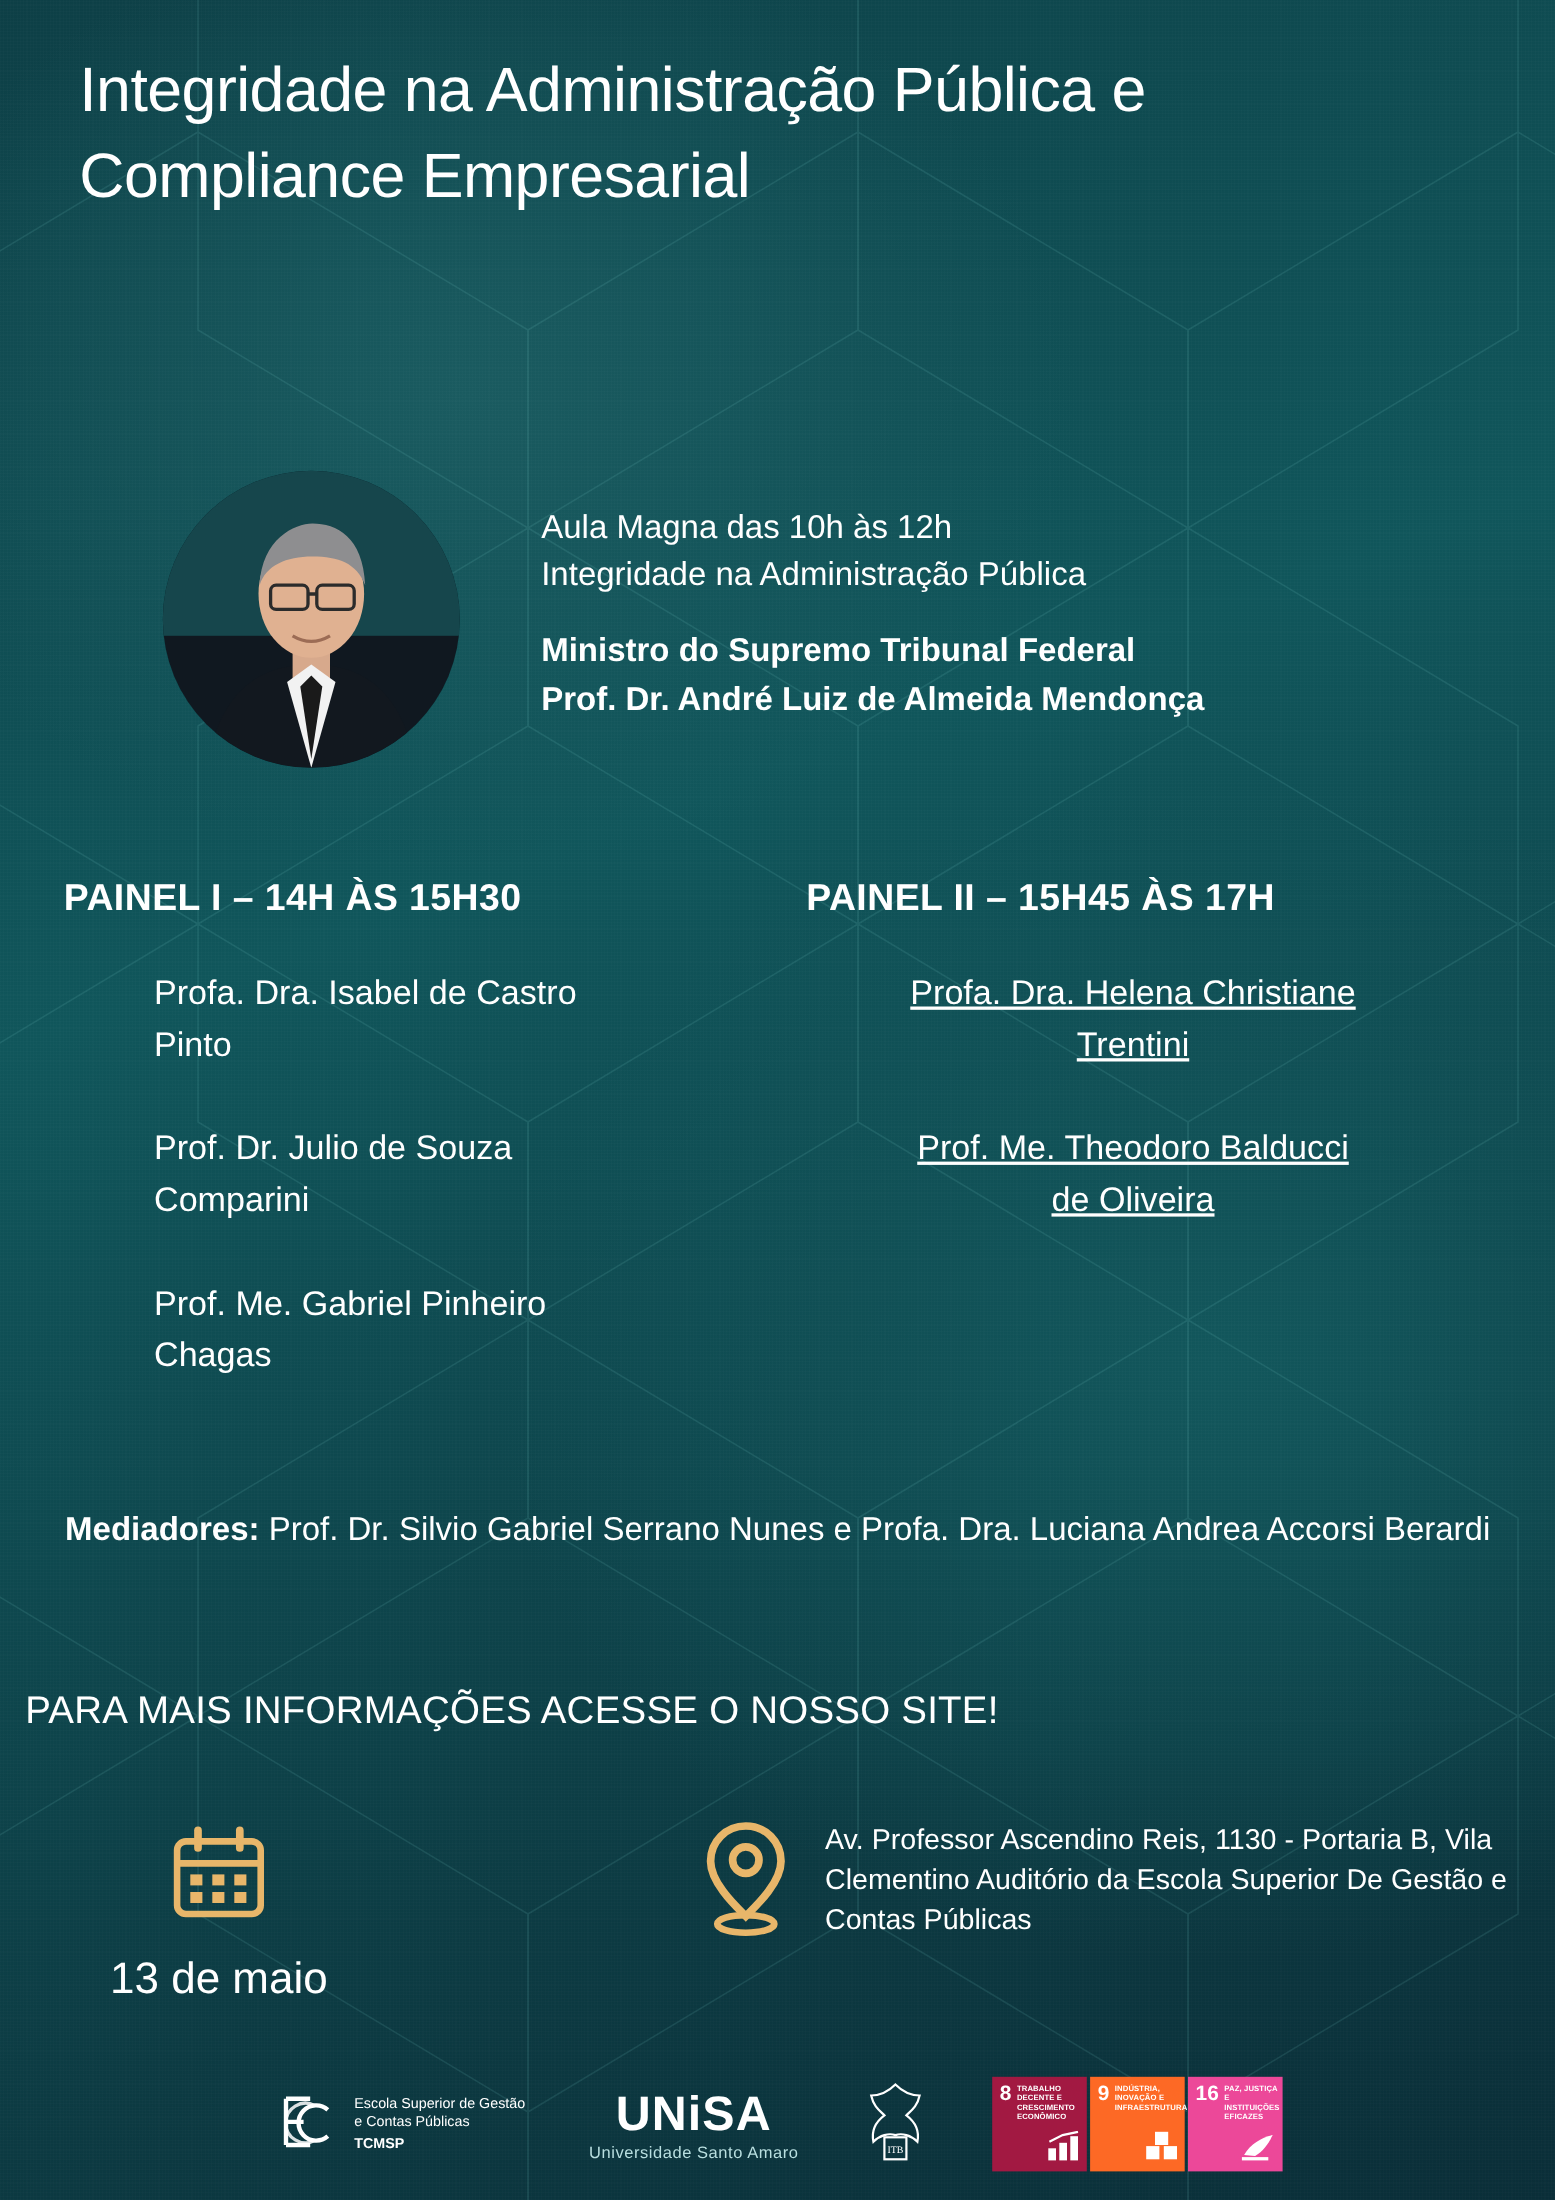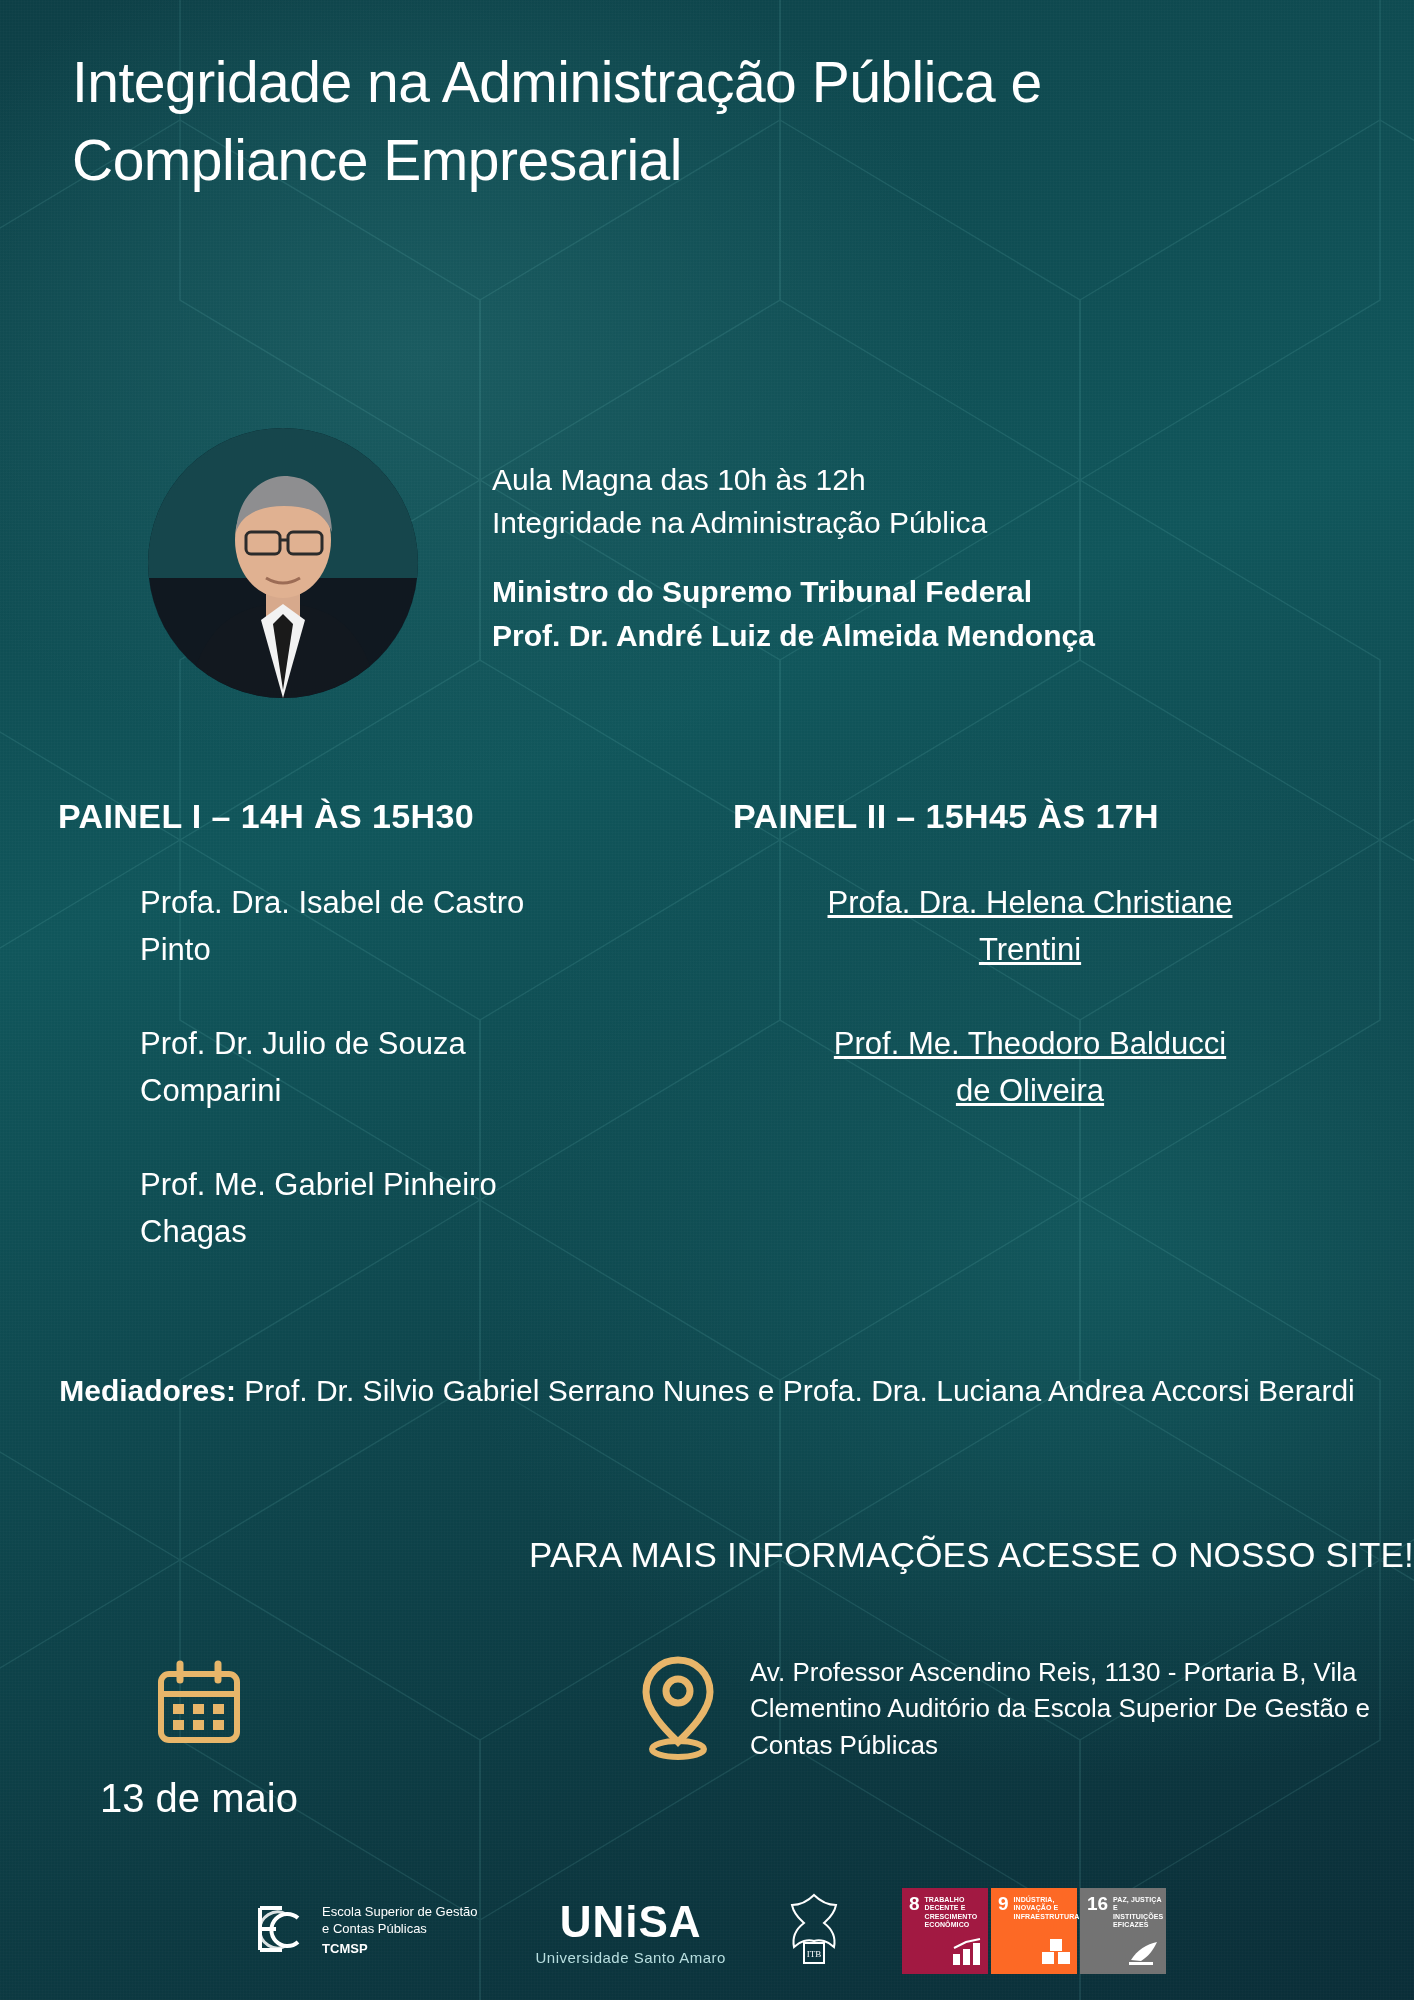--- a/index.html
+++ b/index.html
@@ -86,21 +86,21 @@
     left:0; top:1368px; width:100%;
     text-align:center;
     font-size:30px;
     line-height:1.5;
   }
   .mediators b { font-weight:700; }
 
   .site-line {
     position:absolute;
     left:0; top:1535px; width:100%;
-    text-align:right;
+    text-align:left;
     font-size:35px;
     letter-spacing:.2px;
     padding-left:23px;
   }
 
   .date-block {
     position:absolute;
     left:100px; top:1660px;
     display:flex; align-items:center; gap:26px;flex-direction:column;
   }
@@ -299,21 +299,21 @@
           <div class="lbl">INDÚSTRIA, INOVAÇÃO E INFRAESTRUTURA</div>
         </div>
         <span class="ico">
           <svg width="32" height="28" viewBox="0 0 32 28">
             <rect x="2" y="14" width="12" height="12" fill="#fff"></rect>
             <rect x="18" y="14" width="12" height="12" fill="#fff"></rect>
             <rect x="10" y="1" width="12" height="12" fill="#fff"></rect>
           </svg>
         </span>
       </div>
-      <div class="ods-box" style="background:#737373">
+      <div class="ods-box" style="background:#ec4899">
         <div class="ods-top">
           <div class="num">16</div>
           <div class="lbl">PAZ, JUSTIÇA E INSTITUIÇÕES EFICAZES</div>
         </div>
         <span class="ico">
           <svg width="34" height="28" viewBox="0 0 34 28">
             <path d="M4 22 C10 12 20 6 30 4 C26 12 22 18 14 23 Z" fill="#fff"></path>
             <rect x="2" y="24" width="24" height="3" fill="#fff"></rect>
           </svg>
         </span>

